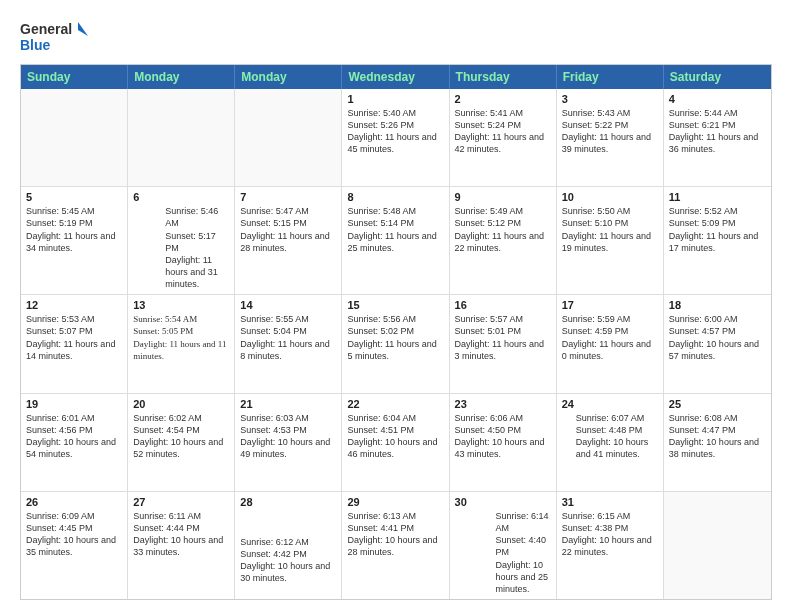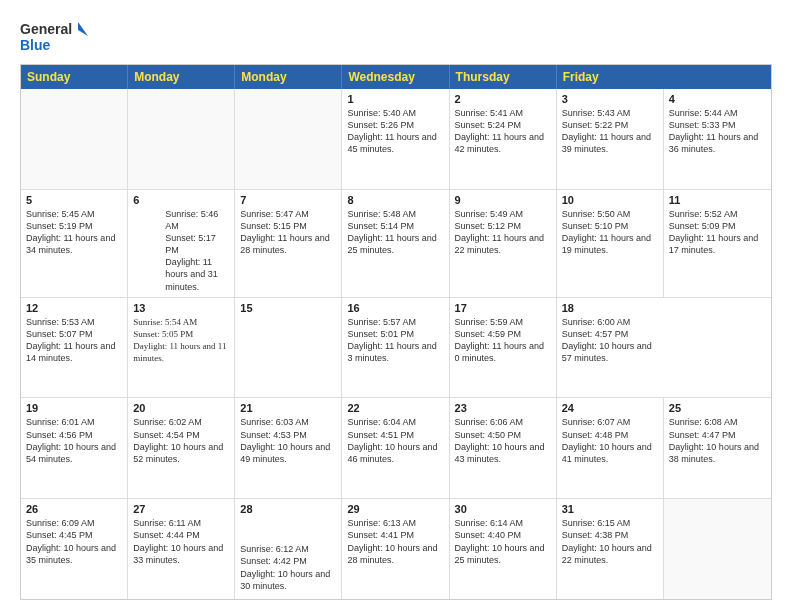--- a/index.html
+++ b/index.html
@@ -46,21 +46,21 @@
       display: flex;
       flex-direction: column;
       border: 1px solid #ccc;
     }
     .cal-header-row {
       display: grid;
       grid-template-columns: repeat(7, 1fr);
       background: #2962a8;
     }
     .cal-header-cell {
-      color: #fde047;
+      color: #86efac;
       font-size: 12px;
       font-weight: bold;
       padding: 5px 6px;
       text-align: left;
       border-right: 1px solid #4a7fc1;
     }
     .cal-header-cell:last-child { border-right: none; }
     .cal-body {
       flex: 1;
       display: flex;
@@ -115,20 +115,21 @@
   </div>
 
   <div class="calendar">
     <div class="cal-header-row">
     <div class="cal-header-cell">Sunday</div>
         <div class="cal-header-cell">Monday</div>
         <div class="cal-header-cell">Monday</div>
         <div class="cal-header-cell">Wednesday</div>
         <div class="cal-header-cell">Thursday</div>
         <div class="cal-header-cell">Friday</div>
+        <div class="cal-header-cell">Saturday</div>
       </div>
     <div class="cal-body">
     <div class="cal-row">
           <div class="cal-cell empty"></div>
           <div class="cal-cell empty"></div>
           <div class="cal-cell empty"></div>
           <div class="cal-cell">
             <div class="day-number">1</div>
             <div class="cell-text" style="white-space: pre-line;">Sunrise: 5:40 AM
 Sunset: 5:26 PM
@@ -142,21 +143,21 @@
           </div>
           <div class="cal-cell">
             <div class="day-number">3</div>
             <div class="cell-text" style="white-space: pre-line;">Sunrise: 5:43 AM
 Sunset: 5:22 PM
 Daylight: 11 hours and 39 minutes.</div>
           </div>
           <div class="cal-cell">
             <div class="day-number">4</div>
             <div class="cell-text" style="white-space: pre-line;">Sunrise: 5:44 AM
-Sunset: 5:33 PM
+Sunset: 6:21 PM
 Daylight: 11 hours and 36 minutes.</div>
           </div>
         </div>
         <div class="cal-row">
           <div class="cal-cell">
             <div class="day-number">5</div>
             <div class="cell-text" style="white-space: pre-line;">Sunrise: 5:45 AM
 Sunset: 5:19 PM
 Daylight: 11 hours and 34 minutes.</div>
           </div>
@@ -204,21 +205,30 @@
 Sunset: 5:07 PM
 Daylight: 11 hours and 14 minutes.</div>
           </div>
           <div class="cal-cell">
             <div class="day-number">13</div>
             <div class="cell-text" style="white-space: pre-line; font-family: Liberation Serif, serif;">Sunrise: 5:54 AM
 Sunset: 5:05 PM
 Daylight: 11 hours and 11 minutes.</div>
           </div>
           <div class="cal-cell">
+            <div class="day-number">14</div>
+            <div class="cell-text" style="white-space: pre-line;">Sunrise: 5:55 AM
+Sunset: 5:04 PM
+Daylight: 11 hours and 8 minutes.</div>
+          </div>
+          <div class="cal-cell">
             <div class="day-number">15</div>
+            <div class="cell-text" style="white-space: pre-line;">Sunrise: 5:56 AM
+Sunset: 5:02 PM
+Daylight: 11 hours and 5 minutes.</div>
           </div>
           <div class="cal-cell">
             <div class="day-number">16</div>
             <div class="cell-text" style="white-space: pre-line;">Sunrise: 5:57 AM
 Sunset: 5:01 PM
 Daylight: 11 hours and 3 minutes.</div>
           </div>
           <div class="cal-cell">
             <div class="day-number">17</div>
             <div class="cell-text" style="white-space: pre-line;">Sunrise: 5:59 AM
@@ -258,21 +268,21 @@
 Daylight: 10 hours and 46 minutes.</div>
           </div>
           <div class="cal-cell">
             <div class="day-number">23</div>
             <div class="cell-text" style="white-space: pre-line;">Sunrise: 6:06 AM
 Sunset: 4:50 PM
 Daylight: 10 hours and 43 minutes.</div>
           </div>
           <div class="cal-cell">
             <div class="day-number">24</div>
-            <div class="cell-text" style="white-space: pre-line;">Sunrise: 6:07 AM
+            <div class="cell-text" style="white-space: pre-line; margin-left: 14px;">Sunrise: 6:07 AM
 Sunset: 4:48 PM
 Daylight: 10 hours and 41 minutes.</div>
           </div>
           <div class="cal-cell">
             <div class="day-number">25</div>
             <div class="cell-text" style="white-space: pre-line;">Sunrise: 6:08 AM
 Sunset: 4:47 PM
 Daylight: 10 hours and 38 minutes.</div>
           </div>
         </div>
@@ -296,21 +306,21 @@
 Daylight: 10 hours and 30 minutes.</div>
           </div>
           <div class="cal-cell">
             <div class="day-number">29</div>
             <div class="cell-text" style="white-space: pre-line;">Sunrise: 6:13 AM
 Sunset: 4:41 PM
 Daylight: 10 hours and 28 minutes.</div>
           </div>
           <div class="cal-cell">
             <div class="day-number">30</div>
-            <div class="cell-text" style="white-space: pre-line;">Sunrise: 6:14 AM
+            <div class="cell-text" style="white-space: pre-line; margin-left: 41px;">Sunrise: 6:14 AM
 Sunset: 4:40 PM
 Daylight: 10 hours and 25 minutes.</div>
           </div>
           <div class="cal-cell">
             <div class="day-number">31</div>
             <div class="cell-text" style="white-space: pre-line;">Sunrise: 6:15 AM
 Sunset: 4:38 PM
 Daylight: 10 hours and 22 minutes.</div>
           </div>
           <div class="cal-cell empty"></div>

